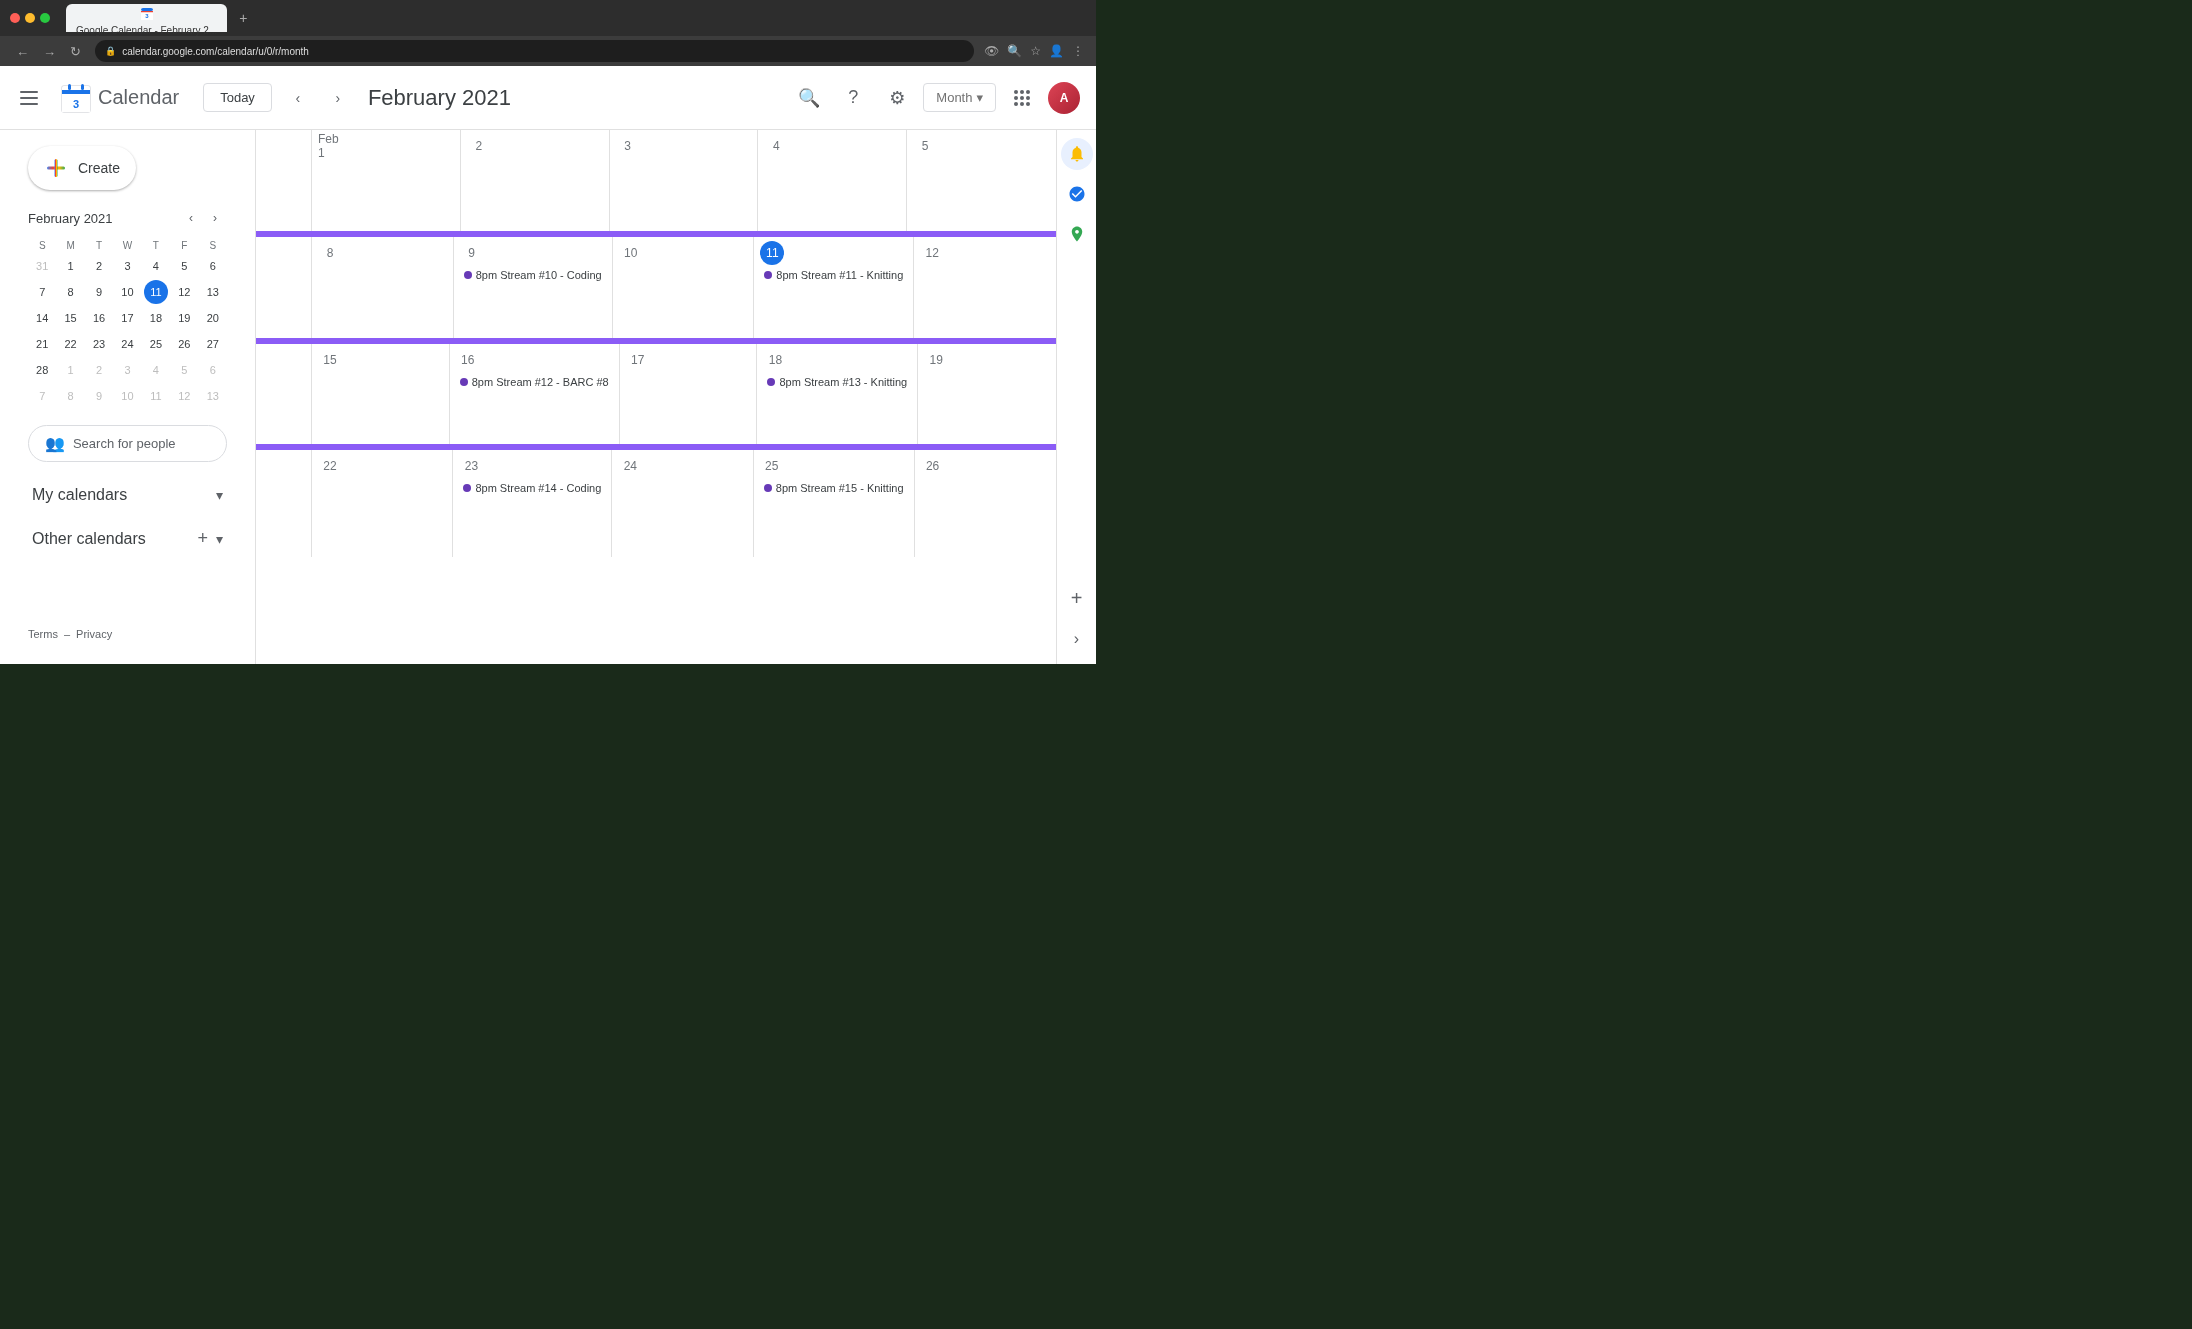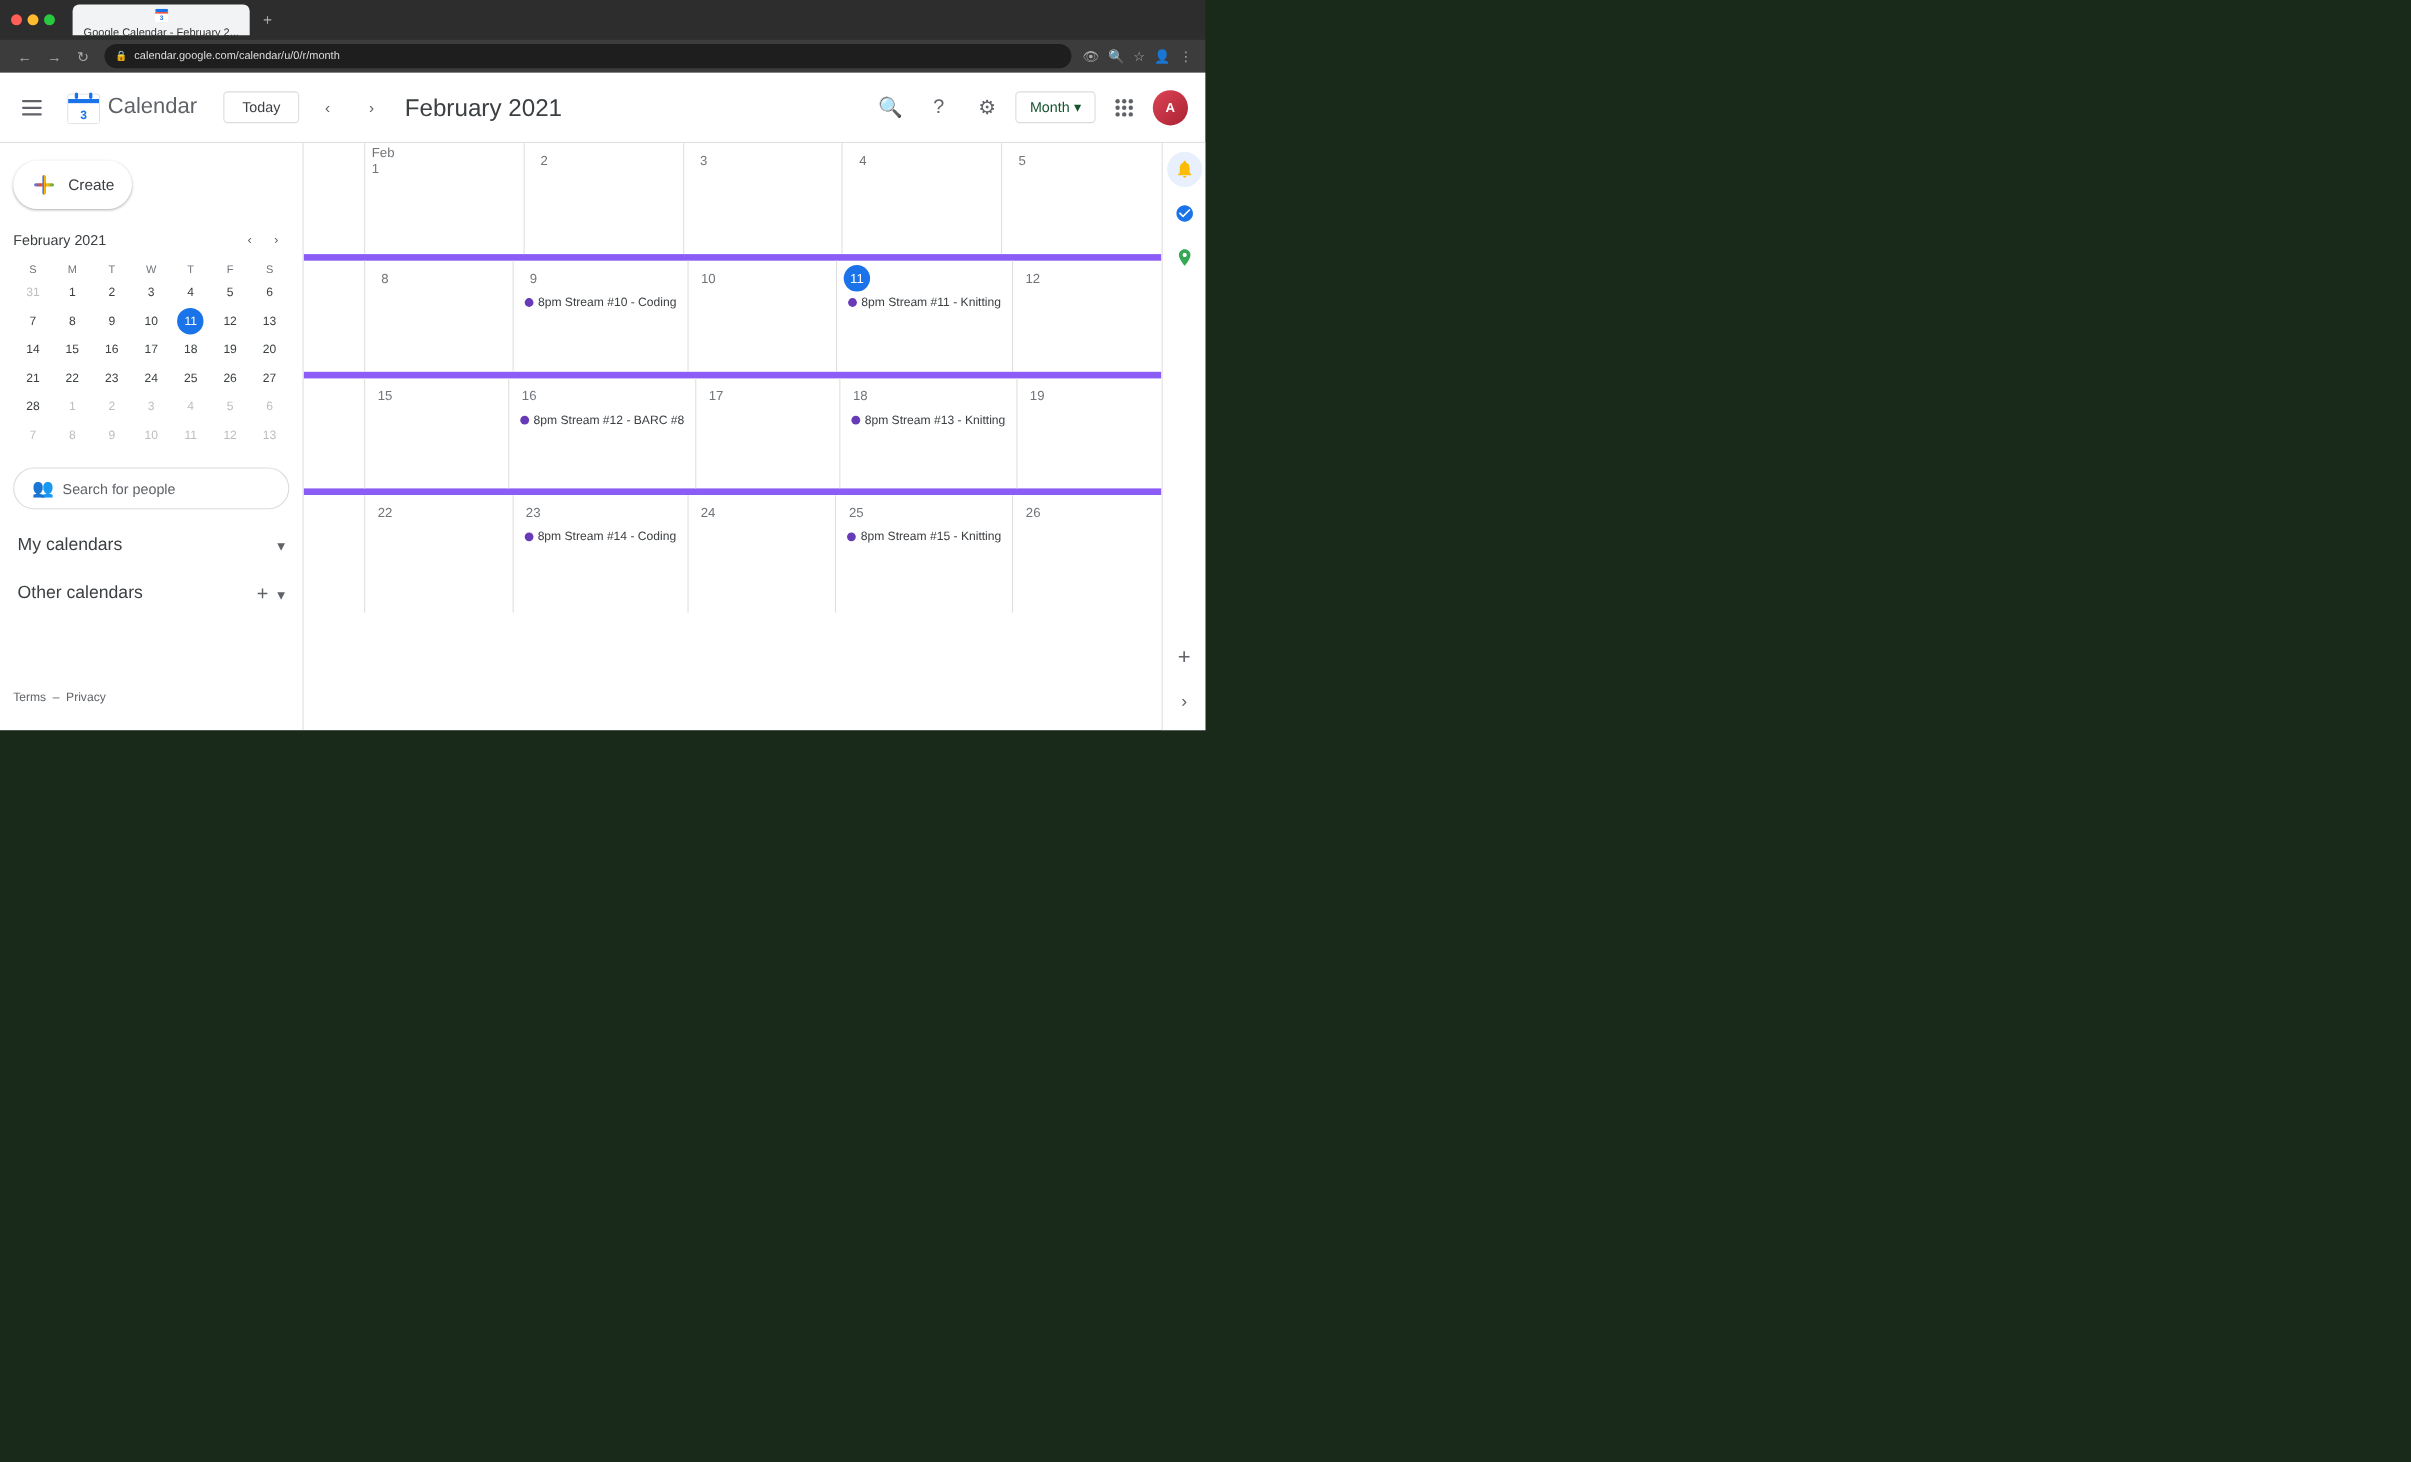--- a/index.html
+++ b/index.html
@@ -196,21 +196,21 @@
       justify-content: center;
       cursor: pointer;
       color: #5f6368;
       font-size: 18px;
     }
     .view-selector {
       border: 1px solid #dadce0;
       border-radius: 4px;
       padding: 6px 12px;
       font-size: 13px;
-      color: #14532d;
+      color: #737373;
       cursor: pointer;
       background: white;
       display: flex;
       align-items: center;
       gap: 4px;
     }
     .apps-btn {
       width: 36px; height: 36px;
       border-radius: 50%;
       display: flex; align-items: center; justify-content: center;
@@ -234,23 +234,23 @@
 
     
     .main-content {
       display: flex;
       flex: 1;
       overflow: hidden;
     }
 
     
     .sidebar {
-      width: 276px;
+      width: 256px;
       flex-shrink: 0;
-      padding: 12px 0;
+      padding: 12px 16px;
       overflow-y: auto;
       border-right: 1px solid #e0e0e0;
       display: flex;
       flex-direction: column;
     }
     .create-btn {
       margin: 4px 12px 16px 12px;
       display: flex;
       align-items: center;
       gap: 10px;

